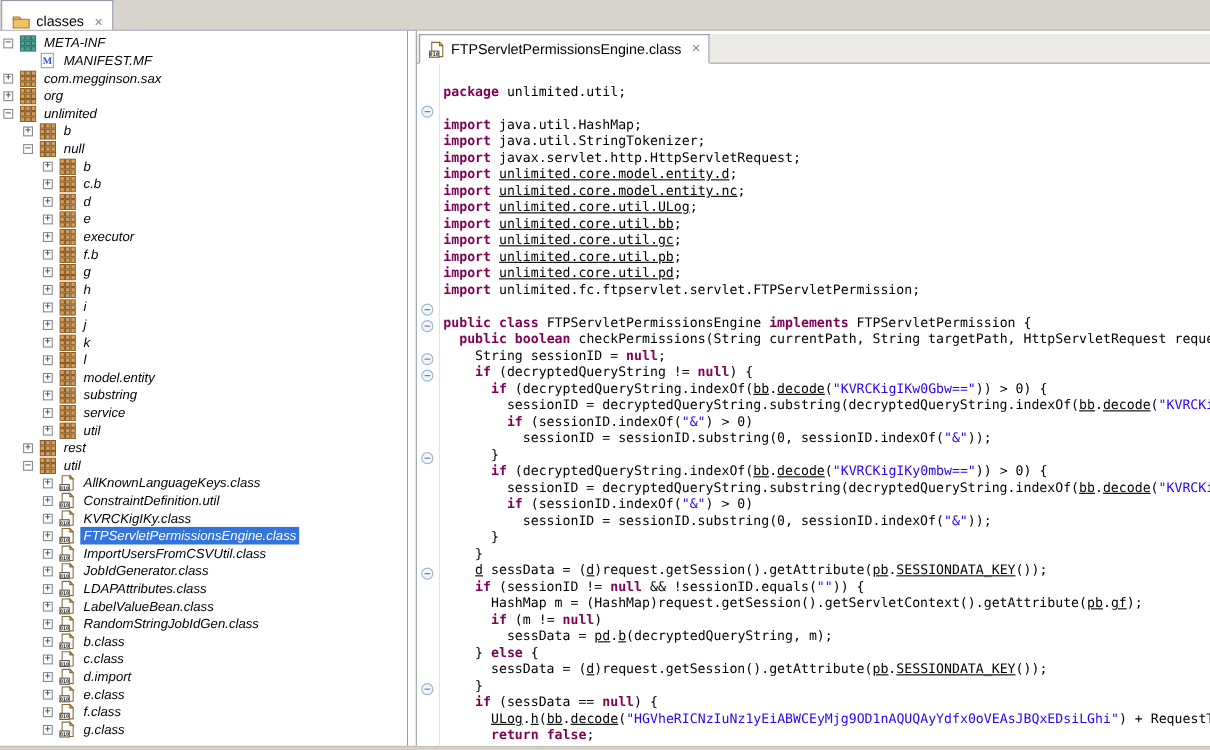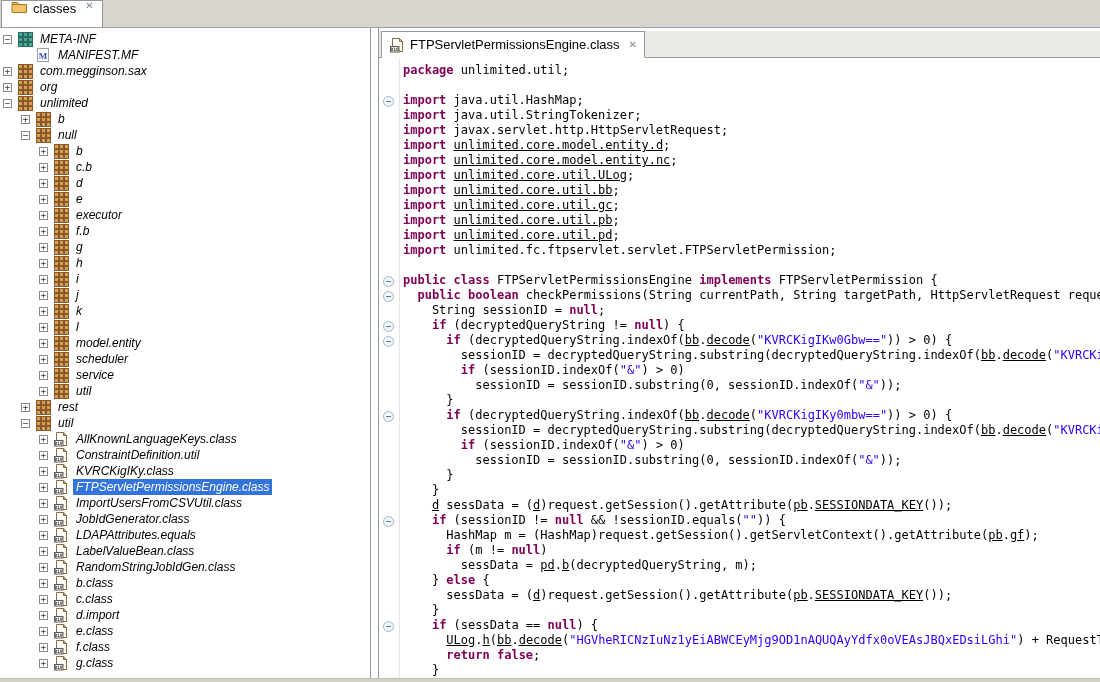--- a/index.html
+++ b/index.html
@@ -7,21 +7,21 @@
     --tab_gray:#D8D5CE; --tabbar_beige:#ECEAE4; --border:#8F98A3; --fold_border:#9CB3CE;
   }
   *{box-sizing:border-box; margin:0; padding:0;}
   html,body{width:1100px;height:682px;overflow:hidden;background:#fff;
     font-family:"Liberation Sans","DejaVu Sans",sans-serif;}
   .app{width:1100px;height:682px;display:flex;flex-direction:column;position:relative;}
 
   
   .main-tabbar{height:28px;background:var(--tab_gray);border-bottom:1px solid #9AA2AC;
     display:flex;align-items:stretch;flex:0 0 auto;}
-  .main-tab{display:inline-flex;align-items:flex-start;gap:5px;background:#fff;
+  .main-tab{display:inline-flex;align-items:flex-end;gap:5px;background:#fff;
     border:1px solid var(--border);border-bottom:none;padding:0 8px 0 9px;margin-left:1px;
     font-size:13px;color:#000;}
   .tab-close{font-size:10px;color:#7C8793;margin-left:4px;cursor:pointer;line-height:10px;}
   .tab-icon{display:inline-flex;align-items:center;}
 
   
   .content{flex:1 1 auto;display:flex;min-height:0;}
   .tree-pane{width:371px;flex:0 0 371px;background:#fff;border-right:1px solid #919B9C;
     padding-top:3px;overflow:hidden;}
   .divider{width:7px;flex:0 0 7px;background:#fff;cursor:col-resize;}
@@ -46,21 +46,21 @@
     border:1px solid var(--border);border-bottom:1px solid #fff;margin-left:2px;margin-bottom:-1px;
     padding:0 7px;font-size:13px;color:#000;}
 
   
   .editor{flex:1 1 auto;display:flex;background:#fff;overflow:hidden;position:relative;}
   .gutter{width:21px;flex:0 0 21px;padding-top:6px;border-right:1px solid #E4E4E4;}
   .gutter-cell{height:15px;position:relative;}
   .fold{position:absolute;left:4px;top:2px;width:11px;height:11px;border:1px solid var(--fold_border);
     border-radius:50%;background:#F2F7FB;}
   .fold::after{content:"";position:absolute;left:2px;top:4px;width:5px;height:1px;background:#5A7A9A;}
-  .code{flex:1 1 auto;padding:5px 0 0 3px;font:12px/15px "DejaVu Sans Mono",monospace;
+  .code{flex:1 1 auto;padding:18px 0 0 3px;font:12px/15px "DejaVu Sans Mono",monospace;
     white-space:pre;overflow:hidden;color:#000;}
   .code-line{height:15px;}
   .seg-k{color:var(--keyword);font-weight:bold;}
   .seg-s{color:var(--string);}
   .seg-l{color:var(--link);text-decoration:underline;}
 
   
   .bottom-strip{height:4px;background:#D4D0C8;border-top:1px solid #C2BEB6;flex:0 0 auto;}
 </style>
 </head>
@@ -424,21 +424,21 @@
               <rect x="5.5" y="0.5" width="4" height="4" fill="#D99E57" stroke="#855A26" stroke-width="1"></rect>
               <rect x="10.5" y="0.5" width="4" height="4" fill="#D99E57" stroke="#855A26" stroke-width="1"></rect>
               <rect x="0.5" y="5.5" width="4" height="4" fill="#D99E57" stroke="#855A26" stroke-width="1"></rect>
               <rect x="5.5" y="5.5" width="4" height="4" fill="#D99E57" stroke="#855A26" stroke-width="1"></rect>
               <rect x="10.5" y="5.5" width="4" height="4" fill="#D99E57" stroke="#855A26" stroke-width="1"></rect>
               <rect x="0.5" y="10.5" width="4" height="4" fill="#D99E57" stroke="#855A26" stroke-width="1"></rect>
               <rect x="5.5" y="10.5" width="4" height="4" fill="#D99E57" stroke="#855A26" stroke-width="1"></rect>
               <rect x="10.5" y="10.5" width="4" height="4" fill="#D99E57" stroke="#855A26" stroke-width="1"></rect>
             </svg>
           </span>
-          <span class="tree-label">scheduler</span>
+          <span class="tree-label">substring</span>
         </div>
         <div class="tree-row" style="padding-left: 39px;">
           <span class="expander">+</span>
           <span class="tree-ico">
             <svg width="15" height="15" viewBox="0 0 15 15">
               <rect x="0.5" y="0.5" width="4" height="4" fill="#D99E57" stroke="#855A26" stroke-width="1"></rect>
               <rect x="5.5" y="0.5" width="4" height="4" fill="#D99E57" stroke="#855A26" stroke-width="1"></rect>
               <rect x="10.5" y="0.5" width="4" height="4" fill="#D99E57" stroke="#855A26" stroke-width="1"></rect>
               <rect x="0.5" y="5.5" width="4" height="4" fill="#D99E57" stroke="#855A26" stroke-width="1"></rect>
               <rect x="5.5" y="5.5" width="4" height="4" fill="#D99E57" stroke="#855A26" stroke-width="1"></rect>
@@ -576,21 +576,21 @@
         <div class="tree-row" style="padding-left: 39px;">
           <span class="expander">+</span>
           <span class="tree-ico">
             <svg width="16" height="16" viewBox="0 0 16 16">
       <path d="M3.5 1.5 h7 l3 3 v10 h-10 z" fill="#FFFFFF" stroke="#8A6D3B"></path>
       <path d="M10.5 1.5 l3 3 h-3 z" fill="#F0C070" stroke="#8A6D3B"></path>
       <rect x="1.5" y="9.5" width="8.5" height="5.5" fill="#FFF8E8" stroke="#5A5A5A"></rect>
       <text x="5.7" y="14" font-size="4.6" font-weight="bold" text-anchor="middle" fill="#333" font-family="DejaVu Sans Mono, monospace">010</text>
     </svg>
           </span>
-          <span class="tree-label">LDAPAttributes.equals</span>
+          <span class="tree-label">LDAPAttributes.class</span>
         </div>
         <div class="tree-row" style="padding-left: 39px;">
           <span class="expander">+</span>
           <span class="tree-ico">
             <svg width="16" height="16" viewBox="0 0 16 16">
       <path d="M3.5 1.5 h7 l3 3 v10 h-10 z" fill="#FFFFFF" stroke="#8A6D3B"></path>
       <path d="M10.5 1.5 l3 3 h-3 z" fill="#F0C070" stroke="#8A6D3B"></path>
       <rect x="1.5" y="9.5" width="8.5" height="5.5" fill="#FFF8E8" stroke="#5A5A5A"></rect>
       <text x="5.7" y="14" font-size="4.6" font-weight="bold" text-anchor="middle" fill="#333" font-family="DejaVu Sans Mono, monospace">010</text>
     </svg>

